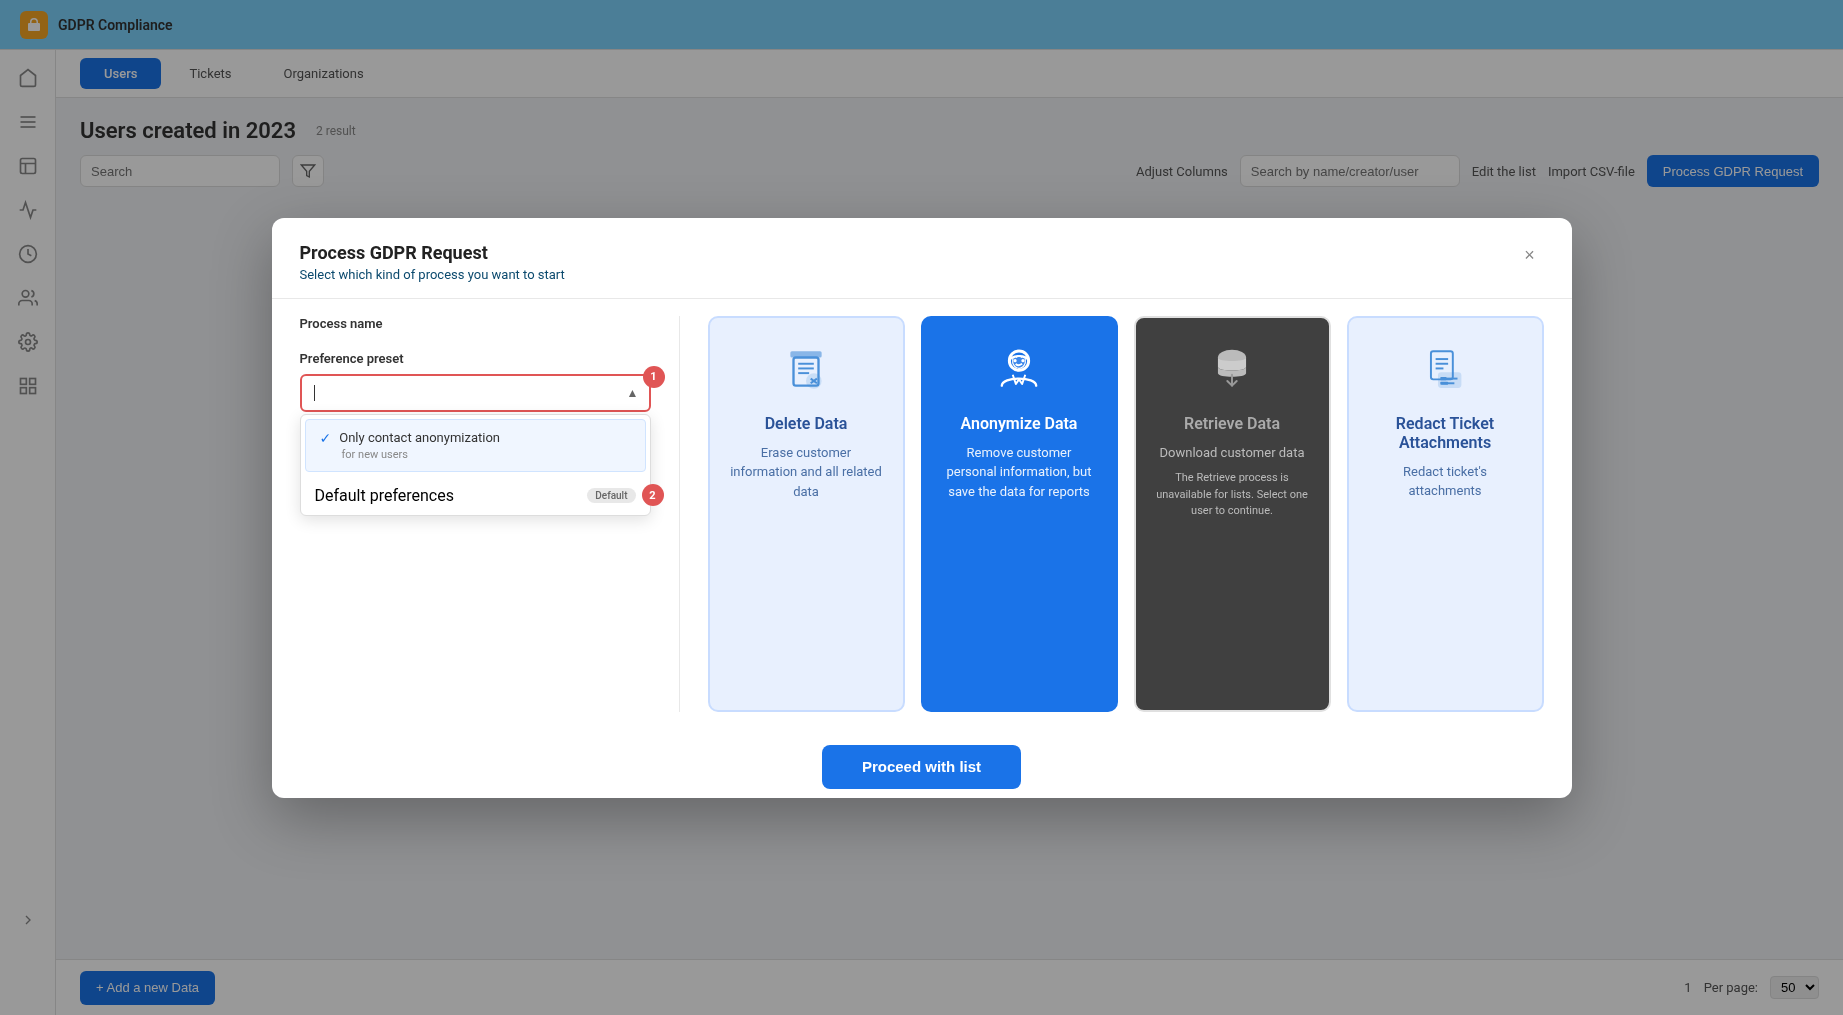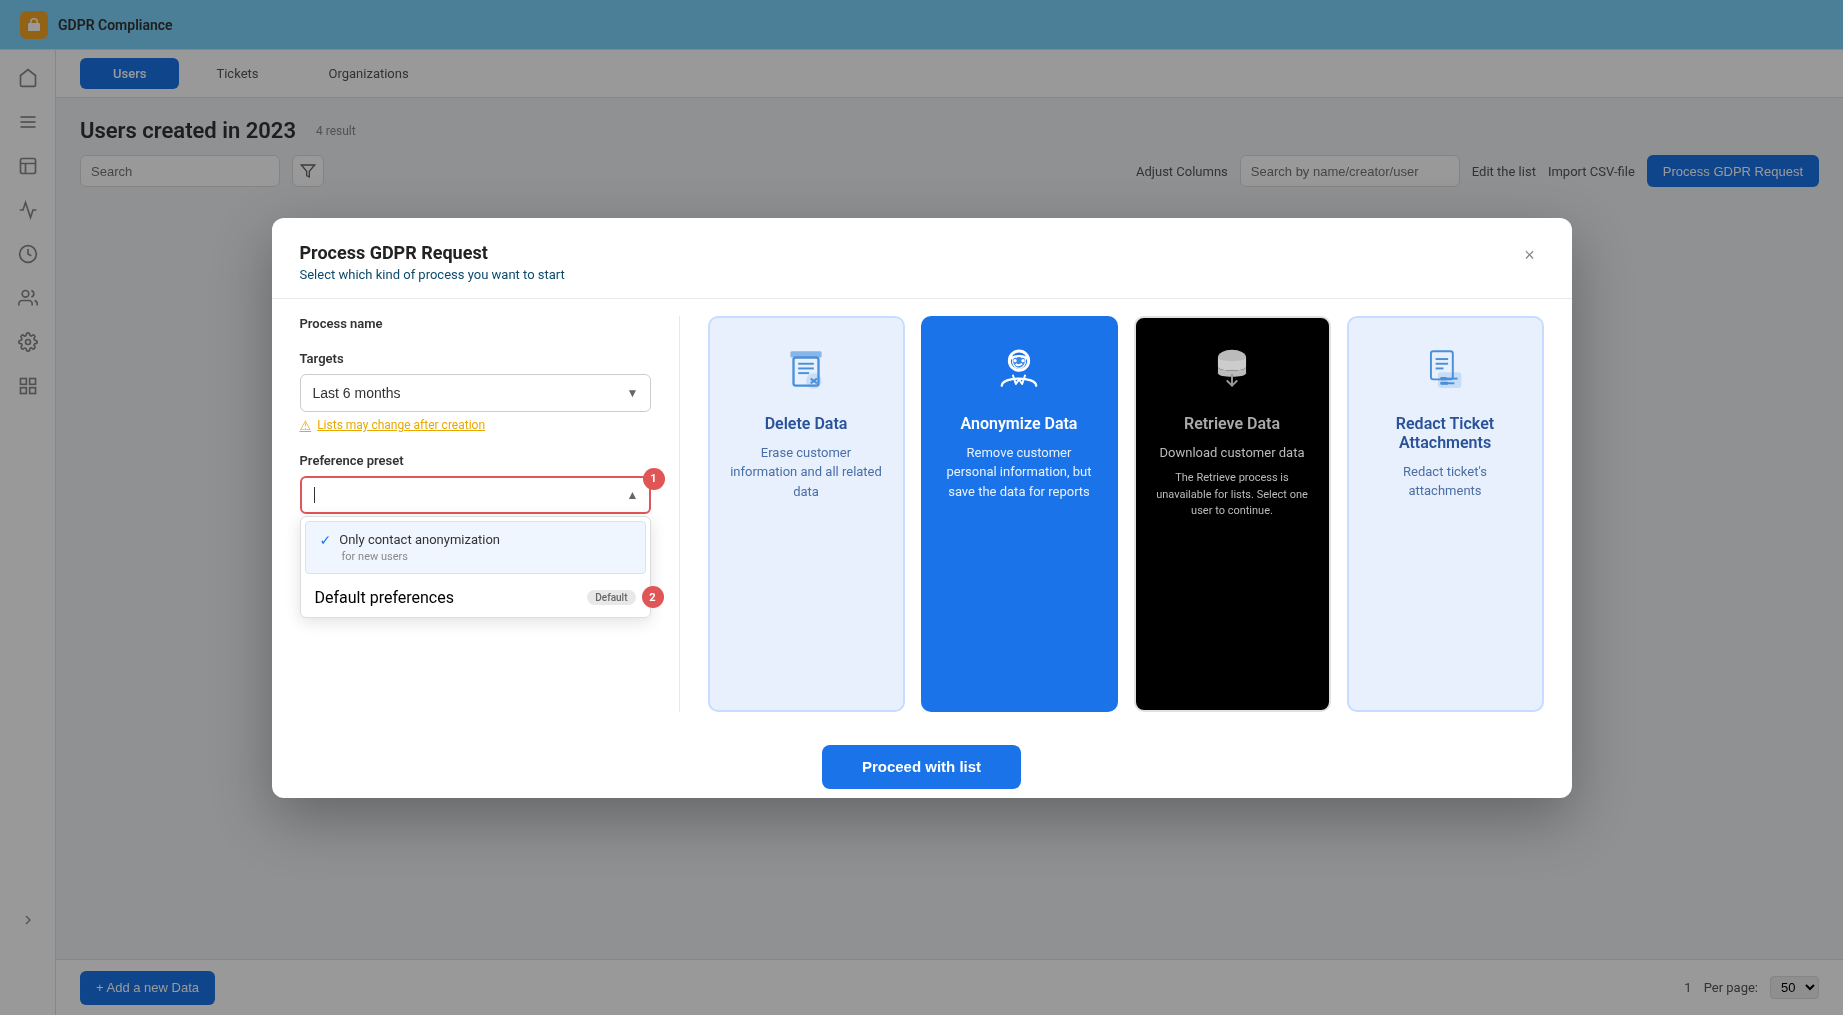--- a/index.html
+++ b/index.html
@@ -15,21 +15,21 @@
     .top-bar-title { font-size: 14px; font-weight: 600; color: #333; }
 
     
     .sidebar { position: absolute; top: 50px; left: 0; width: 56px; height: calc(100% - 50px); background: #fff; border-right: 1px solid #e0e0e0; display: flex; flex-direction: column; align-items: center; padding: 10px 0; gap: 8px; z-index: 1; }
     .sidebar-icon { width: 36px; height: 36px; border-radius: 8px; display: flex; align-items: center; justify-content: center; color: #888; cursor: pointer; }
     .sidebar-icon svg { width: 20px; height: 20px; }
 
     
     .main-content { position: absolute; top: 50px; left: 56px; right: 0; bottom: 0; background: #f0f2f5; z-index: 1; }
     .sub-header { background: #fff; border-bottom: 1px solid #e0e0e0; padding: 0 24px; height: 48px; display: flex; align-items: center; gap: 4px; }
-    .sub-tab { padding: 8px 33px; border-radius: 6px; font-size: 13px; cursor: pointer; color: #555; }
+    .sub-tab { padding: 8px 24px; border-radius: 6px; font-size: 13px; cursor: pointer; color: #555; }
     .sub-tab.active { background: #1a73e8; color: #fff; font-weight: 500; }
 
     .content-header { padding: 20px 24px 12px; display: flex; align-items: center; gap: 12px; }
     .content-title { font-size: 22px; font-weight: 600; color: #333; }
     .result-badge { font-size: 12px; color: #888; background: #f0f2f5; padding: 2px 8px; border-radius: 10px; }
 
     .toolbar { padding: 0 24px 12px; display: flex; gap: 12px; }
     .search-box { width: 200px; height: 32px; border: 1px solid #ddd; border-radius: 6px; padding: 0 10px; font-size: 13px; background: #fff; }
     .filter-btn { width: 32px; height: 32px; border: 1px solid #ddd; border-radius: 6px; background: #fff; display: flex; align-items: center; justify-content: center; cursor: pointer; }
     .toolbar-right { margin-left: auto; display: flex; align-items: center; gap: 12px; }
@@ -83,21 +83,21 @@
     .dropdown-item-sub { font-size: 11px; color: #888; padding-left: 22px; }
     .dropdown-item-row { padding: 10px 14px; cursor: pointer; display: flex; align-items: center; justify-content: space-between; }
     .default-badge { background: #e8e8e8; color: #666; font-size: 10px; padding: 2px 8px; border-radius: 10px; font-weight: 500; text-align: right; }
 
     
     .right-panel { flex: 1; padding-left: 28px; display: flex; flex-direction: column; }
     .cards-row { display: flex; gap: 16px; flex: 1; }
     .process-card { flex: 1; border-radius: 10px; padding: 24px 20px; display: flex; flex-direction: column; align-items: center; text-align: center; cursor: pointer; transition: all 0.15s; border: 2px solid transparent; }
     .process-card.card-blue-light { background: #e8f0fe; border-color: #c8dcff; }
     .process-card.card-blue-dark { background: #1a73e8; color: #fff; }
-    .process-card.card-gray { background: #000000; border-color: #e0e0e0; }
+    .process-card.card-gray { background: #404040; border-color: #e0e0e0; }
     .process-card.card-light-blue2 { background: #e8f0fe; border-color: #c8dcff; }
     .card-icon { width: 56px; height: 56px; margin-bottom: 16px; display: flex; align-items: center; justify-content: center; }
     .card-icon svg { width: 50px; height: 50px; }
     .card-title { font-size: 16px; font-weight: 600; margin-bottom: 10px; color: inherit; }
     .card-title.dark-text { color: #2a5298; }
     .card-title.gray-text { color: #aaa; }
     .card-desc { font-size: 13px; color: inherit; line-height: 1.5; }
     .card-desc.dark-desc { color: #4a6fa5; }
     .card-desc.gray-desc { color: #bbb; }
     .card-desc.blue-desc { color: #4a6fa5; }
@@ -189,21 +189,21 @@
 </div>
 
 <div class="main-content">
   <div class="sub-header">
     <div class="sub-tab active">Users</div>
     <div class="sub-tab">Tickets</div>
     <div class="sub-tab">Organizations</div>
   </div>
   <div class="content-header">
     <span class="content-title">Users created in 2023</span>
-    <span class="result-badge">4 result</span>
+    <span class="result-badge">2 result</span>
   </div>
   <div class="toolbar">
     <input class="search-box" type="text" placeholder="Search" style="">
     <div class="filter-btn">
       <svg viewBox="0 0 24 24" fill="none" stroke="#666" stroke-width="2" width="16" height="16">
           <polygon points="22 3 2 3 10 12.46 10 19 14 21 14 12.46 22 3"></polygon>
         </svg>
     </div>
     <div class="toolbar-right">
       <span class="toolbar-link">Adjust Columns</span>
@@ -224,33 +224,20 @@
       <div class="modal-subtitle">Select which kind of process you want to start</div>
     </div>
     <button class="modal-close">×</button>
   </div>
 
   <div class="modal-body">
 
     <div class="left-panel">
       <div class="field-group">
         <div class="field-label">Process name</div>
-      </div>
-      <div class="field-group">
-        <div class="field-label">Targets</div>
-        <div class="select-wrapper">
-          <select class="select-input">
-            <option>Last 6 months</option>
-          </select>
-          <span class="select-arrow">▼</span>
-        </div>
-        <div class="warning-text">
-          <span class="warning-icon">⚠</span>
-          <span>Lists may change after creation</span>
-        </div>
       </div>
 
       <div class="preference-section">
         <div class="pref-label">Preference preset</div>
         <div class="pref-dropdown-container">
 
           <div class="badge-num badge-1" style="right:-14px; top:-8px;">1</div>
 
           <div class="pref-input-box">
             <span class="cursor"></span>

